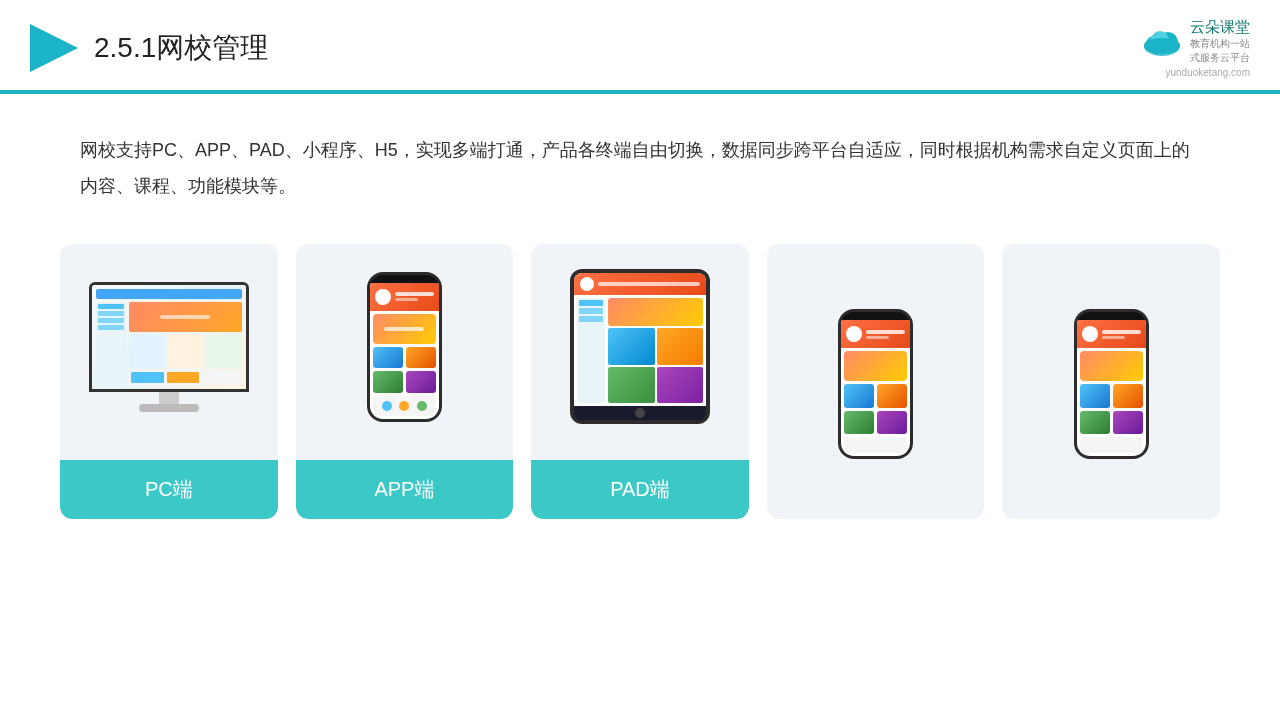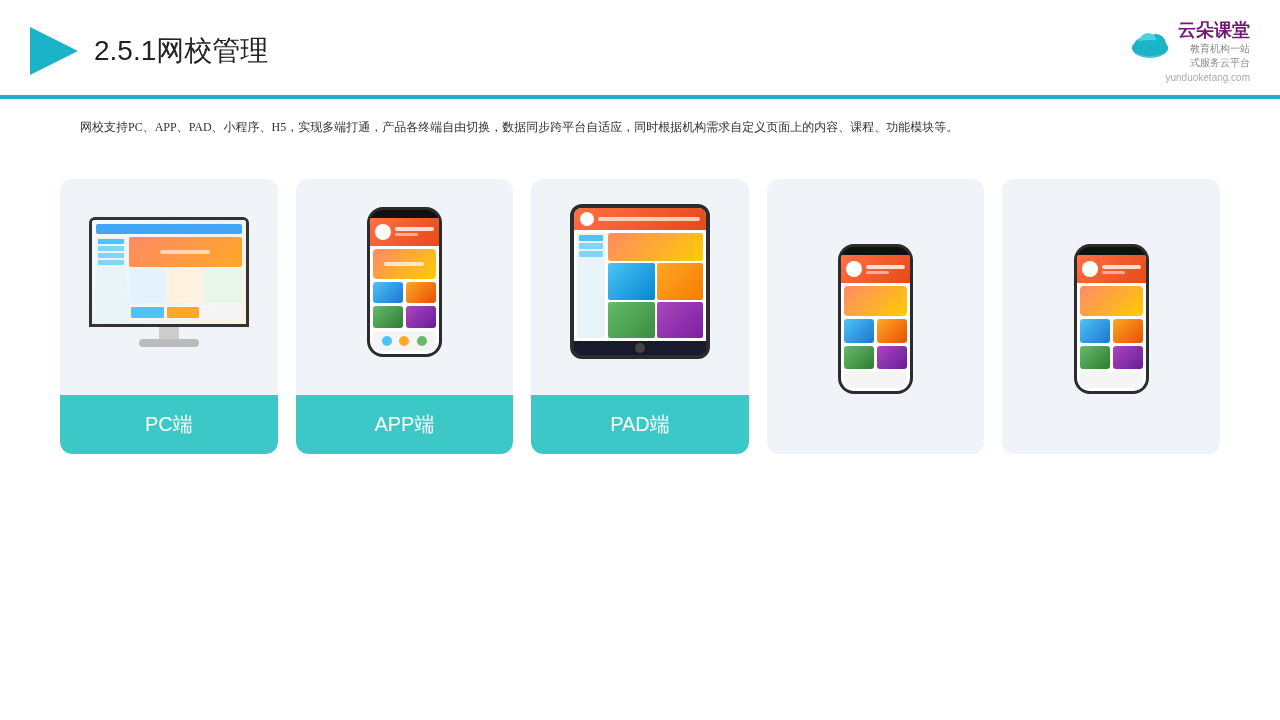--- a/index.html
+++ b/index.html
@@ -30,25 +30,24 @@
       height: 48px;
     }
     .page-title {
       font-size: 28px;
       font-weight: normal;
       color: #222;
     }
 
     
     .description {
-      padding: 16px 80px 10px 80px;
-      font-size: 12px;
+      padding: 38px 80px 10px 80px;
+      font-size: 18px;
       line-height: 2;
       color: #333;
-      font-family: Liberation Serif, serif;
     }
 
     
     .cards-container {
       display: flex;
       gap: 18px;
       padding: 30px 60px 30px 60px;
       justify-content: center;
     }
     .card {
@@ -142,23 +141,23 @@
       display: flex;
       flex-direction: column;
       align-items: flex-end;
     }
     .logo-brand {
       display: flex;
       align-items: center;
       gap: 6px;
     }
     .logo-text {
-      font-size: 18px;
-      color: #701a75;
-      font-weight: bold;
+      font-size: 15px;
+      color: #0f766e;
+      font-weight: normal;
     }
     .logo-sub {
       font-size: 10px;
       color: #888;
       text-align: right;
     }
 
     .header-divider {
       position: absolute;
       bottom: 0;

